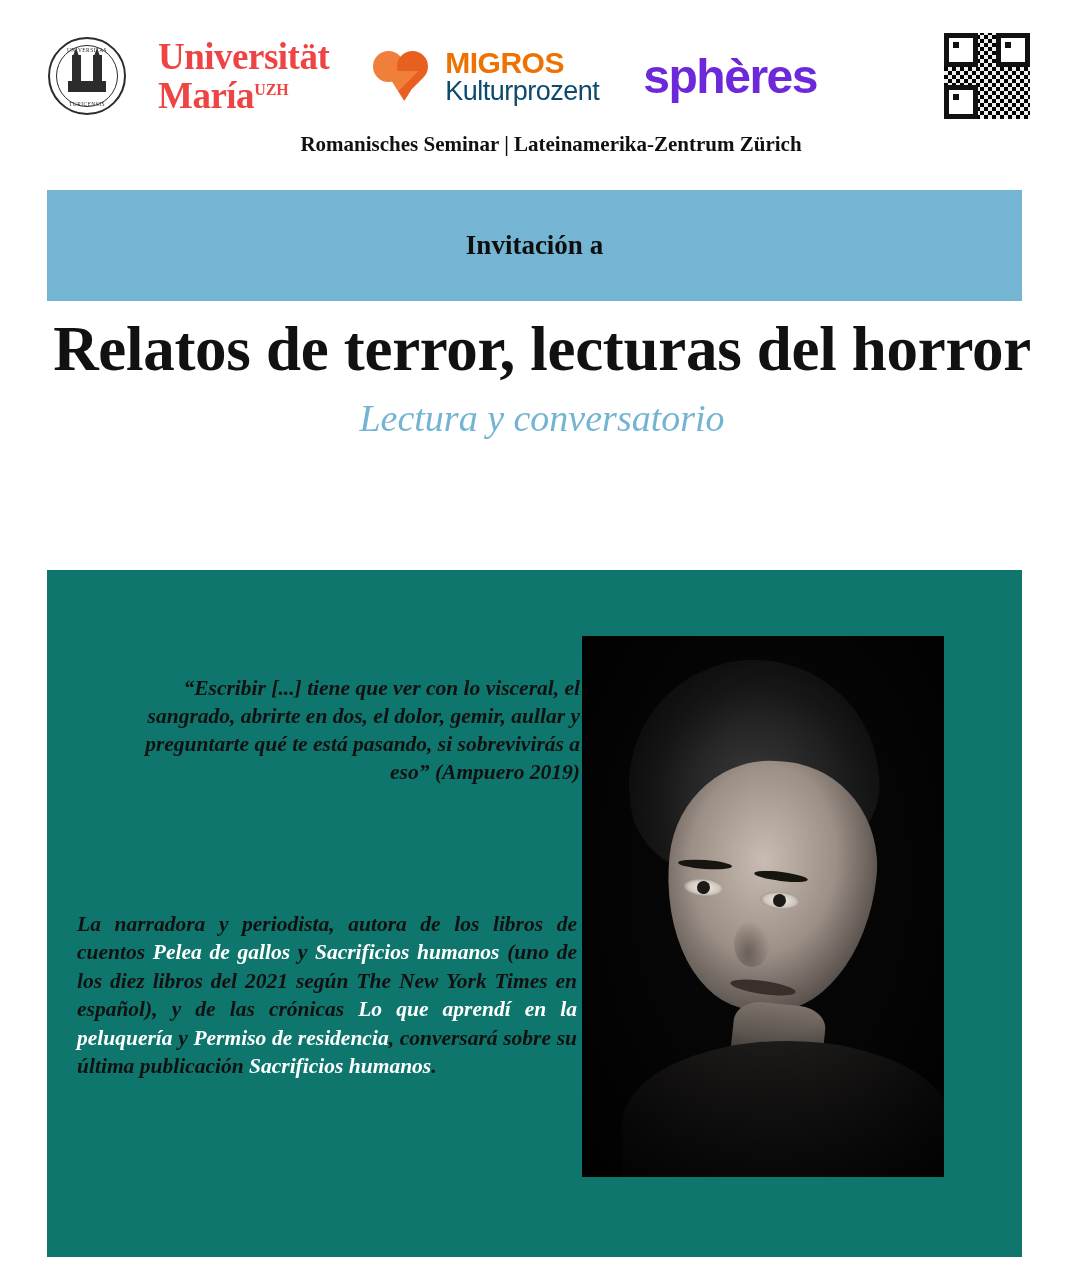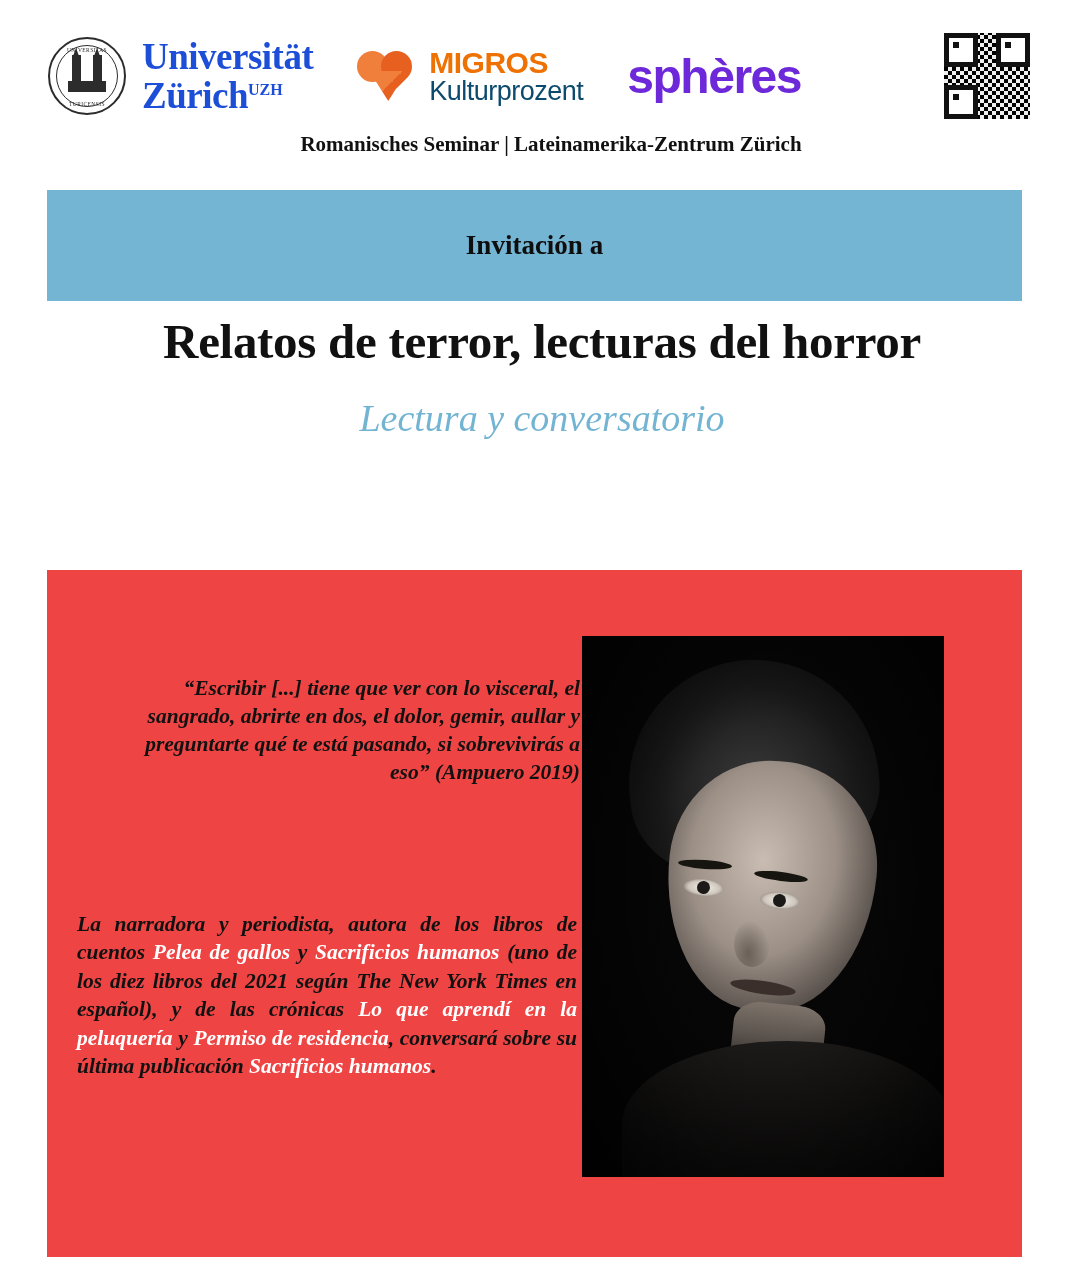--- a/index.html
+++ b/index.html
@@ -83,26 +83,26 @@
     text-align: center;
     font-size: 5.5px;
     letter-spacing: 0.4px;
     color: #2c2c2c;
     font-family: "Liberation Serif", serif;
   }
   .uzh-seal .ring-text-top { top: 8px; }
   .uzh-seal .ring-text-bot { bottom: 6px; }
 
   .uzh-wordmark {
-    margin-left: 16px;
+    margin-left: 32px;
     font-family: "Liberation Serif", serif;
     font-weight: bold;
     font-size: 37px;
     line-height: 1.06;
-    color: #1d4ed8;
+    color: #ef4444;
     letter-spacing: -0.5px;
   }
   .uzh-wordmark .sup {
     font-size: 16px;
     vertical-align: super;
     letter-spacing: 0;
   }
 
   .migros-logo {
     display: flex;
@@ -235,21 +235,21 @@
 
   
   .main-title {
     position: absolute;
     top: 313px;
     left: 0;
     width: 1084px;
     text-align: center;
     font-family: "Liberation Serif", serif;
     font-weight: bold;
-    font-size: 49px;
+    font-size: 63px;
     color: #111111;
     letter-spacing: -0.3px;
   }
   .sub-title {
     position: absolute;
     top: 395px;
     left: 0;
     width: 1084px;
     text-align: center;
     font-family: "Liberation Serif", serif;
@@ -259,21 +259,21 @@
     color: #73b4d3;
   }
 
   
   .blue-panel {
     position: absolute;
     top: 570px;
     left: 47px;
     width: 975px;
     height: 687px;
-    background: #ef4444;
+    background: #0f766e;
   }
   .quote {
     position: absolute;
     top: 105px;
     left: 68px;
     width: 465px;
     text-align: right;
     font-family: "Liberation Serif", serif;
     font-weight: bold;
     font-style: italic;
@@ -409,21 +409,21 @@
       <div class="uzh-seal">
         <div class="ring-text-top">UNIVERSITAS</div>
         <div class="tower-l"></div>
         <div class="tower-r"></div>
         <div class="base"></div>
         <div class="ring-text-bot">TURICENSIS</div>
       </div>
       <div class="uzh-wordmark">
         <div>Universität</div>
         <div>
-          <span>Zürich</span><span class="sup">UZH</span>
+          <span>María</span><span class="sup">UZH</span>
         </div>
       </div>
     </div>
 
     <div class="migros-logo">
       <div class="migros-heart">
         <div class="lobe left"></div>
         <div class="lobe right"></div>
         <div class="stem"></div>
       </div>

